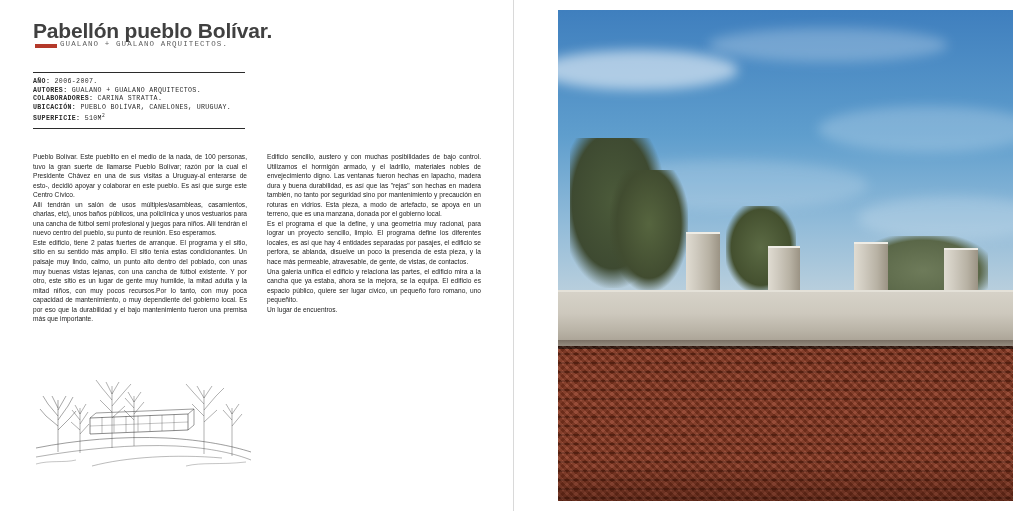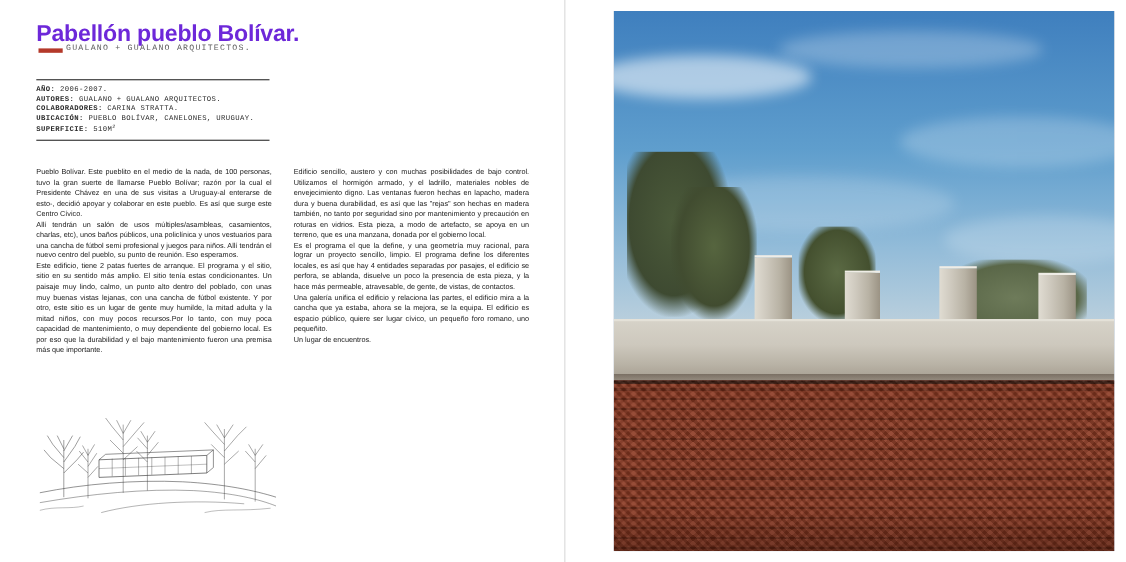--- a/index.html
+++ b/index.html
@@ -29,21 +29,21 @@
     left: 35px; top: 44px;
     width: 22px; height: 4px;
     background: #b4392a;
   }
   #doc-title {
     position: absolute;
     left: 33px; top: 19px;
     font-size: 21px;
     font-weight: bold;
     letter-spacing: -0.2px;
-    color: #6d28d9;
+    color: #404040;
     font-family: "Liberation Sans", sans-serif;
   }
   #doc-subtitle {
     position: absolute;
     left: 60px; top: 40px;
     font-size: 7.5px;
     letter-spacing: 1.1px;
     color: #5d5d5d;
     font-family: "Liberation Mono", monospace;
   }

